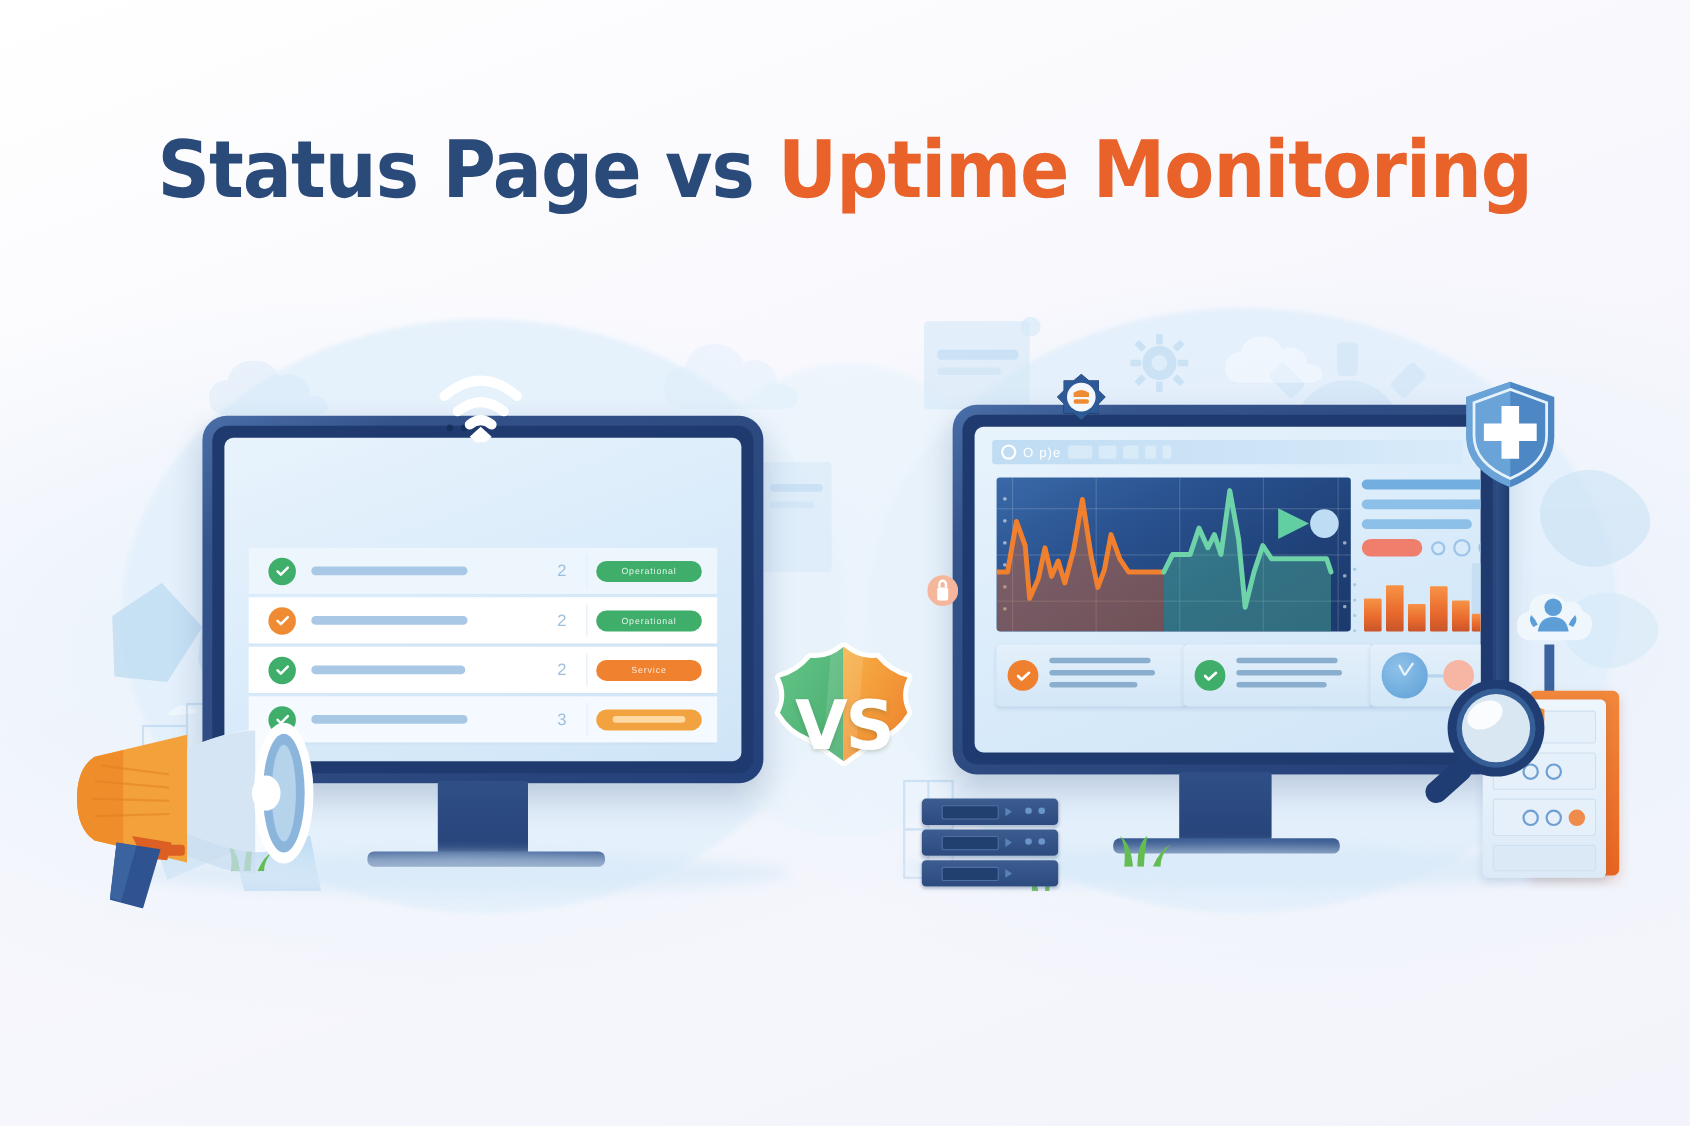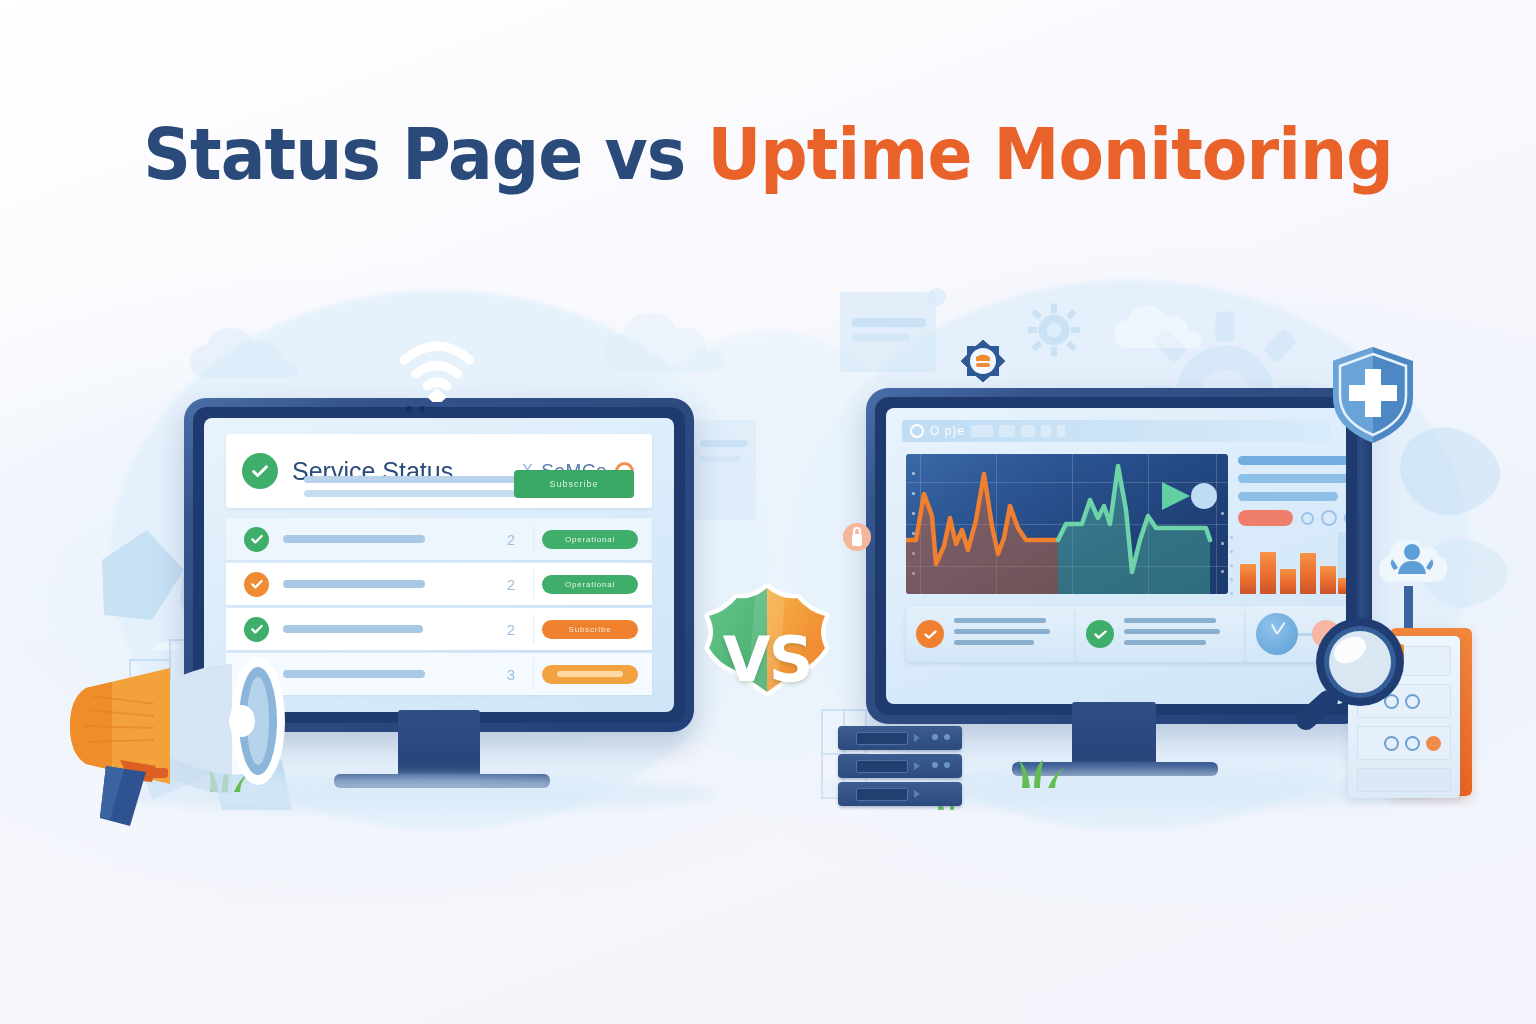--- a/index.html
+++ b/index.html
@@ -23,21 +23,21 @@
   
   .title-wrap{position:absolute;left:0;right:0;top:118px;text-align:center;
     font-size:72px;font-weight:700;letter-spacing:-1px;line-height:1;
     font-family:"DejaVu Sans", sans-serif;
     transform:scaleX(.92);
   }
   .t-dark{color:#2a4a79;}
   .t-orange{color:#e8622a;}
 
   
-  .monitor{position:absolute;margin-top:20px;}
+  .monitor{position:absolute;}
   .mon-bezel{position:absolute;inset:0;border-radius:22px;
     background:linear-gradient(145deg,#4a6ea8 0%,#35548c 18%,#2d4a80 52%,#24407a 100%);
     box-shadow:0 14px 28px rgba(40,70,120,.22);}
   .mon-bezel:after{content:"";position:absolute;left:9px;right:9px;top:9px;bottom:9px;
     border-radius:14px;background:#1f3a6e;}
   .mon-screen{position:absolute;left:20px;right:20px;top:20px;bottom:20px;
     border-radius:8px;overflow:hidden;
     background:linear-gradient(160deg,#e8f3fc 0%,#d9ebfa 55%,#cfe5f7 100%);}
   .mon-neck{position:absolute;border-radius:3px;
     background:linear-gradient(180deg,#2f4f86 0%,#27447a 100%);}
@@ -269,40 +269,20 @@
   </svg>
 
   <div class="monitor" style="left:184px;top:378px;width:510px;height:334px;">
     <div class="mon-bezel"></div>
     <div class="cam-dots" style="left:222px;top:8px;">
       <i></i>
         <i></i>
     </div>
     <div class="mon-screen">
 
-      <div class="ss-header">
-        <div class="chk" style="width:36px;height:36px;background:#3fae6a;margin-left:16px;">
-          <svg viewBox="0 0 24 24" width="22" height="22">
-              <path d="M5 12.5 l4.5 4.5 L19 7.5" fill="none" stroke="#fff" stroke-width="3.2" stroke-linecap="round" stroke-linejoin="round"></path>
-            </svg>
-        </div>
-        <div class="ss-title">Service Status</div>
-        <div class="ss-brand">
-          <span class="x">X</span>
-          <span>SeMCe</span>
-          <span class="dot"></span>
-        </div>
-        <div class="hdr-lines">
-          <div class="hline" style="width:228px;"></div>
-          <div class="hline" style="width:228px;background:#c6dcf0;"></div>
-        </div>
-        <div class="hdr-btn">
-          <span>Subscribe</span>
-        </div>
-      </div>
 
       <div class="ss-row" style="top:100px;background:#eef6fd;">
         <div class="chk" style="width:25px;height:25px;background:#3fae6a;margin-left:18px;">
           <svg viewBox="0 0 24 24" width="16" height="16">
               <path d="M5 12.5 l4.5 4.5 L19 7.5" fill="none" stroke="#fff" stroke-width="3.4" stroke-linecap="round" stroke-linejoin="round"></path>
             </svg>
         </div>
         <div class="bar" style="width:142px;"></div>
         <div class="num">2</div>
         <div class="sep"></div>
@@ -328,21 +308,21 @@
       <div class="ss-row" style="top:190px;background:#ffffff;">
         <div class="chk" style="width:25px;height:25px;background:#3fae6a;margin-left:18px;">
           <svg viewBox="0 0 24 24" width="16" height="16">
               <path d="M5 12.5 l4.5 4.5 L19 7.5" fill="none" stroke="#fff" stroke-width="3.4" stroke-linecap="round" stroke-linejoin="round"></path>
             </svg>
         </div>
         <div class="bar" style="width:140px;"></div>
         <div class="num">2</div>
         <div class="sep"></div>
         <div class="pill" style="background:#f0812e;">
-          <span style="color:#fdeada;">Subscribe</span>
+          <span style="color:#fdeada;">Service</span>
         </div>
       </div>
 
       <div class="ss-row" style="top:235px;background:#f4faff;">
         <div class="chk" style="width:25px;height:25px;background:#3fae6a;margin-left:18px;">
           <svg viewBox="0 0 24 24" width="16" height="16">
               <path d="M5 12.5 l4.5 4.5 L19 7.5" fill="none" stroke="#fff" stroke-width="3.4" stroke-linecap="round" stroke-linejoin="round"></path>
             </svg>
         </div>
         <div class="bar" style="width:142px;"></div>

